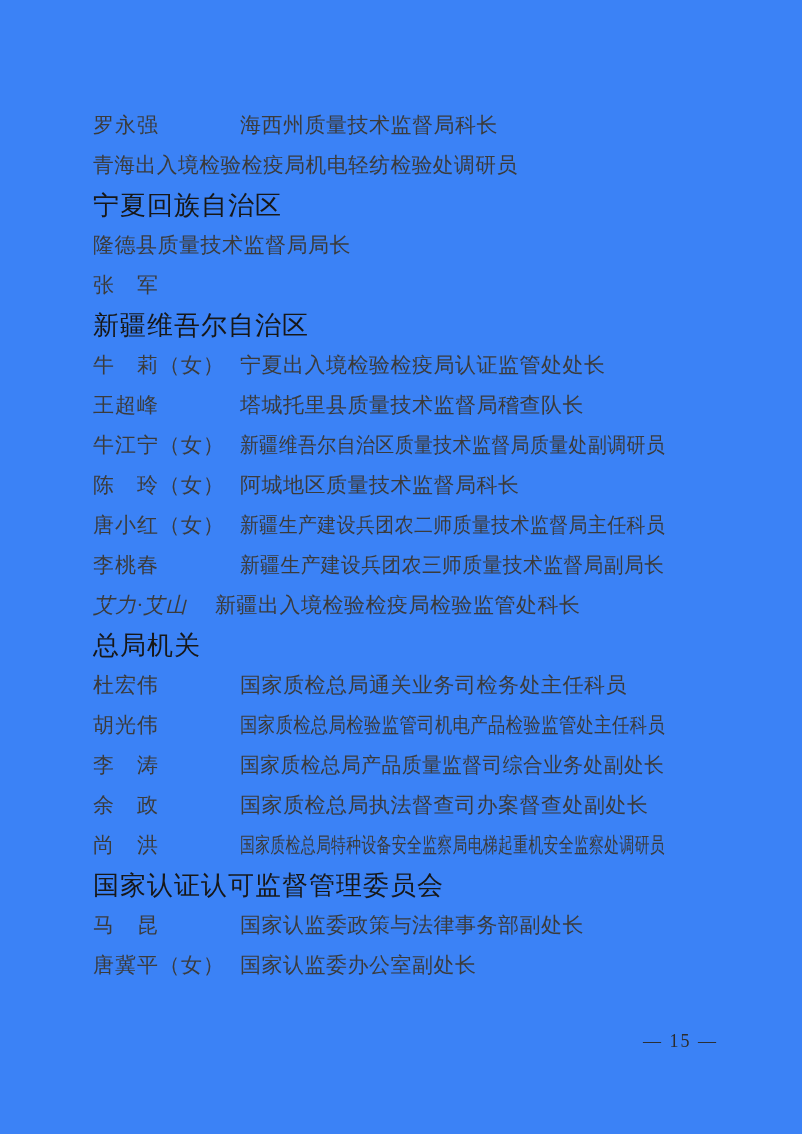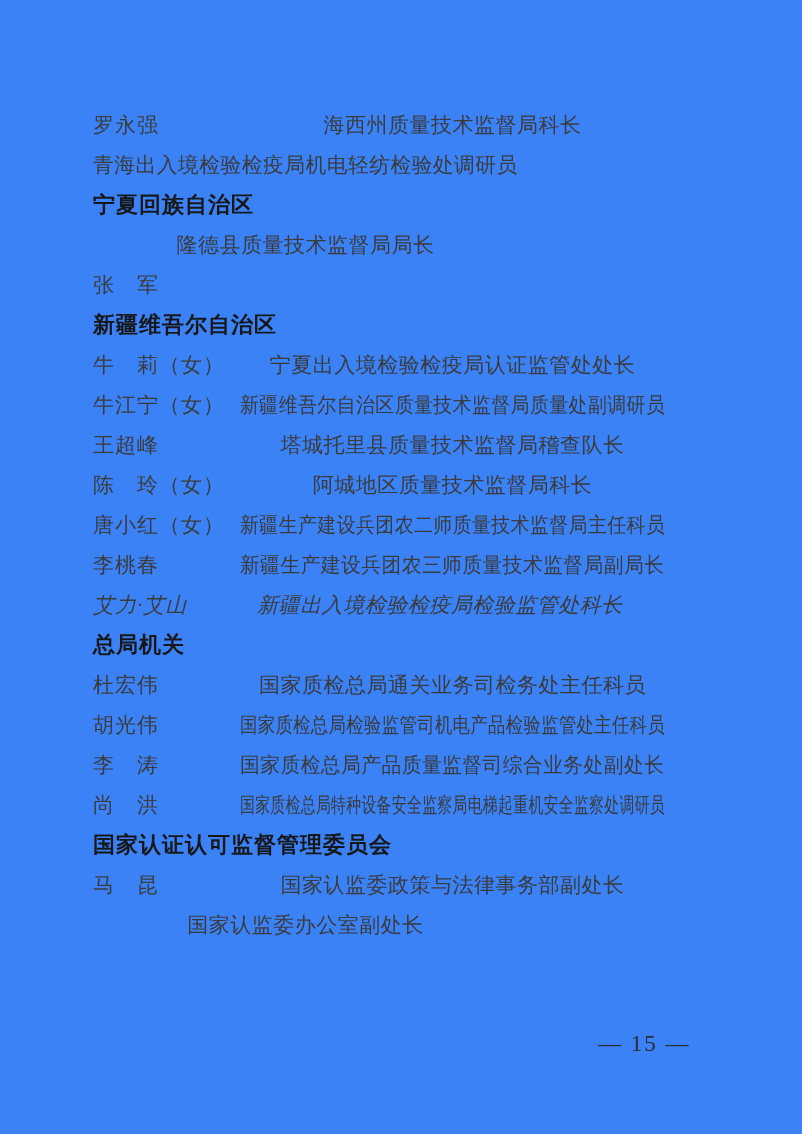--- a/index.html
+++ b/index.html
@@ -22,22 +22,22 @@
     top: 105px;
     width: 615px;
   }
   .line {
     height: 40px;
     display: flex;
     align-items: center;
   }
   .line.header {
     font-family: "Liberation Sans", "DejaVu Sans", sans-serif;
-    font-weight: 700;
-    font-size: 22px;
+    font-weight: 400;
+    font-size: 26px;
     letter-spacing: 1px;
     color: #171717;
   }
   .line.entry {
     font-size: 21px;
     color: #3b3b3b;
   }
   .name {
     flex: 0 0 auto;
     width: 147px;
@@ -45,39 +45,37 @@
     white-space: nowrap;
   }
   .entry.compact .name {
     width: 122px;
     font-style: italic;
   }
   .title-wrap {
     flex: 0 0 auto;
     width: 425px;
     overflow: visible;
-    text-align: center;
   }
   .entry.compact .title-wrap {
     width: 450px;
-    font-style: italic;
   }
   .title {
     display: inline-block;
     white-space: nowrap;
     letter-spacing: 0.5px;
     transform-origin: 0 50%;
   }
   .page-number {
     position: absolute;
     left: 598px;
     top: 1031px;
     width: 120px;
-    text-align: left;
-    font-size: 23px;
+    text-align: right;
+    font-size: 18px;
     letter-spacing: 2px;
     color: #2c2c2c;
     white-space: nowrap;
   }
 </style>
 </head>
 <body>
 
 <div class="page">
   <div class="content">
@@ -94,26 +92,26 @@
       </div>
       <div class="line entry">
         <span class="name">张　军</span>
       </div>
       <div class="line header">新疆维吾尔自治区</div>
       <div class="line entry">
         <span class="name">牛　莉（女）</span>
         <span class="title-wrap"><span class="title">宁夏出入境检验检疫局认证监管处处长</span></span>
       </div>
       <div class="line entry">
+        <span class="name">王超峰</span>
+        <span class="title-wrap"><span class="title">塔城托里县质量技术监督局稽查队长</span></span>
+      </div>
+      <div class="line entry">
         <span class="name">牛江宁（女）</span>
         <span class="title-wrap"><span class="title" style="transform: scaleX(0.899);">新疆维吾尔自治区质量技术监督局质量处副调研员</span></span>
-      </div>
-      <div class="line entry">
-        <span class="name">王超峰</span>
-        <span class="title-wrap"><span class="title">塔城托里县质量技术监督局稽查队长</span></span>
       </div>
       <div class="line entry">
         <span class="name">陈　玲（女）</span>
         <span class="title-wrap"><span class="title">阿城地区质量技术监督局科长</span></span>
       </div>
       <div class="line entry">
         <span class="name">唐小红（女）</span>
         <span class="title-wrap"><span class="title" style="transform: scaleX(0.899);">新疆生产建设兵团农二师质量技术监督局主任科员</span></span>
       </div>
       <div class="line entry">
@@ -131,26 +129,31 @@
       </div>
       <div class="line entry">
         <span class="name">胡光伟</span>
         <span class="title-wrap"><span class="title" style="transform: scaleX(0.824);">国家质检总局检验监管司机电产品检验监管处主任科员</span></span>
       </div>
       <div class="line entry">
         <span class="name">李　涛</span>
         <span class="title-wrap"><span class="title" style="transform: scaleX(0.94);">国家质检总局产品质量监督司综合业务处副处长</span></span>
       </div>
       <div class="line entry">
+        <span class="name">余　政</span>
+        <span class="title-wrap"><span class="title">国家质检总局执法督查司办案督查处副处长</span></span>
+      </div>
+      <div class="line entry">
         <span class="name">尚　洪</span>
         <span class="title-wrap"><span class="title" style="transform: scaleX(0.706);">国家质检总局特种设备安全监察局电梯起重机安全监察处调研员</span></span>
       </div>
       <div class="line header">国家认证认可监督管理委员会</div>
       <div class="line entry">
         <span class="name">马　昆</span>
         <span class="title-wrap"><span class="title">国家认监委政策与法律事务部副处长</span></span>
       </div>
       <div class="line entry">
+        <span class="name">唐冀平（女）</span>
         <span class="title-wrap"><span class="title">国家认监委办公室副处长</span></span>
       </div>
     </div>
   <div class="page-number">— 15 —</div>
 </div>
 
 </body></html>

